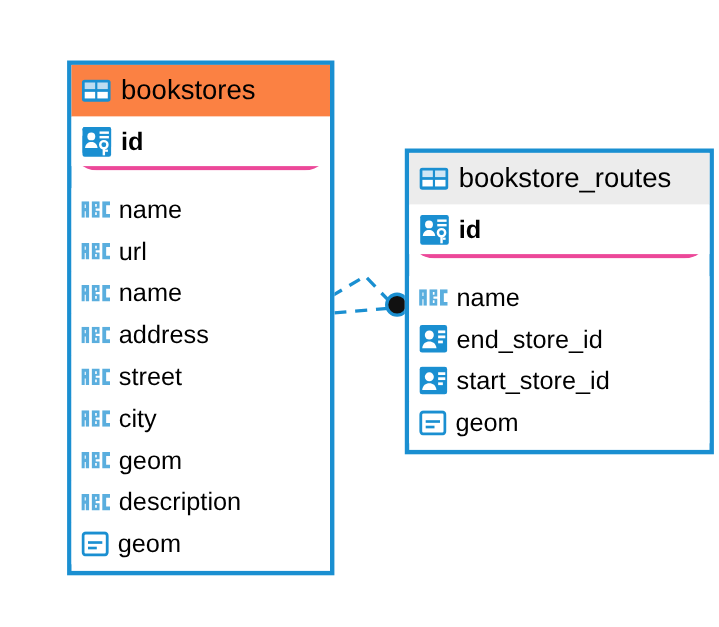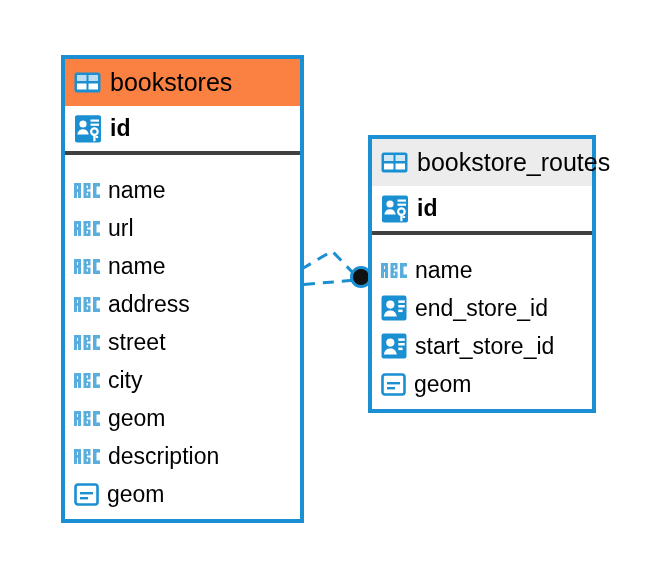--- a/index.html
+++ b/index.html
@@ -50,21 +50,22 @@
   .entity-header.neutral { background: #ececec; }
 
   .entity-title {
     font-size: 25px;
     color: #000000;
     white-space: nowrap;
     line-height: 1;
   }
 
   .pk-section {
-    border-bottom: 4px solid #404040;
+    border-bottom: 4px solid #ec4899;
+    border-radius: 23px;
   }
 
   .field-row {
     display: flex;
     align-items: center;
     box-sizing: border-box;
     height: 38px;
     padding: 0 9px;
     gap: 8px;
     background: #ffffff;
@@ -223,21 +224,21 @@
           <rect x="1.5" y="1.5" width="22" height="20" rx="2.5" fill="#ffffff" stroke="#1a8fd1" stroke-width="2.6"></rect>
           <rect x="6" y="9" width="13" height="2.4" fill="#1a8fd1"></rect>
           <rect x="6" y="14" width="8" height="2.4" fill="#1a8fd1"></rect>
         </svg>
         <span class="field-name">geom</span>
       </div>
 
     </div>
   </div>
 
-  <div class="entity" style="left:368px; top:135px; width:228px;">
+  <div class="entity" style="left:368px; top:135px; width:281px;">
 
     <div class="entity-header neutral">
       <svg class="icon table-icon" viewBox="0 0 27 21" xmlns="http://www.w3.org/2000/svg">
         <rect x="0.5" y="0.5" width="26" height="20" rx="2.5" fill="#1a8fd1"></rect>
         <rect x="3" y="3" width="9.5" height="6" fill="#cfe6f5"></rect>
         <rect x="14.5" y="3" width="9.5" height="6" fill="#cfe6f5"></rect>
         <rect x="3" y="11.5" width="9.5" height="6" fill="#ffffff"></rect>
         <rect x="14.5" y="11.5" width="9.5" height="6" fill="#ffffff"></rect>
       </svg>
       <span class="entity-title">bookstore_routes</span>

